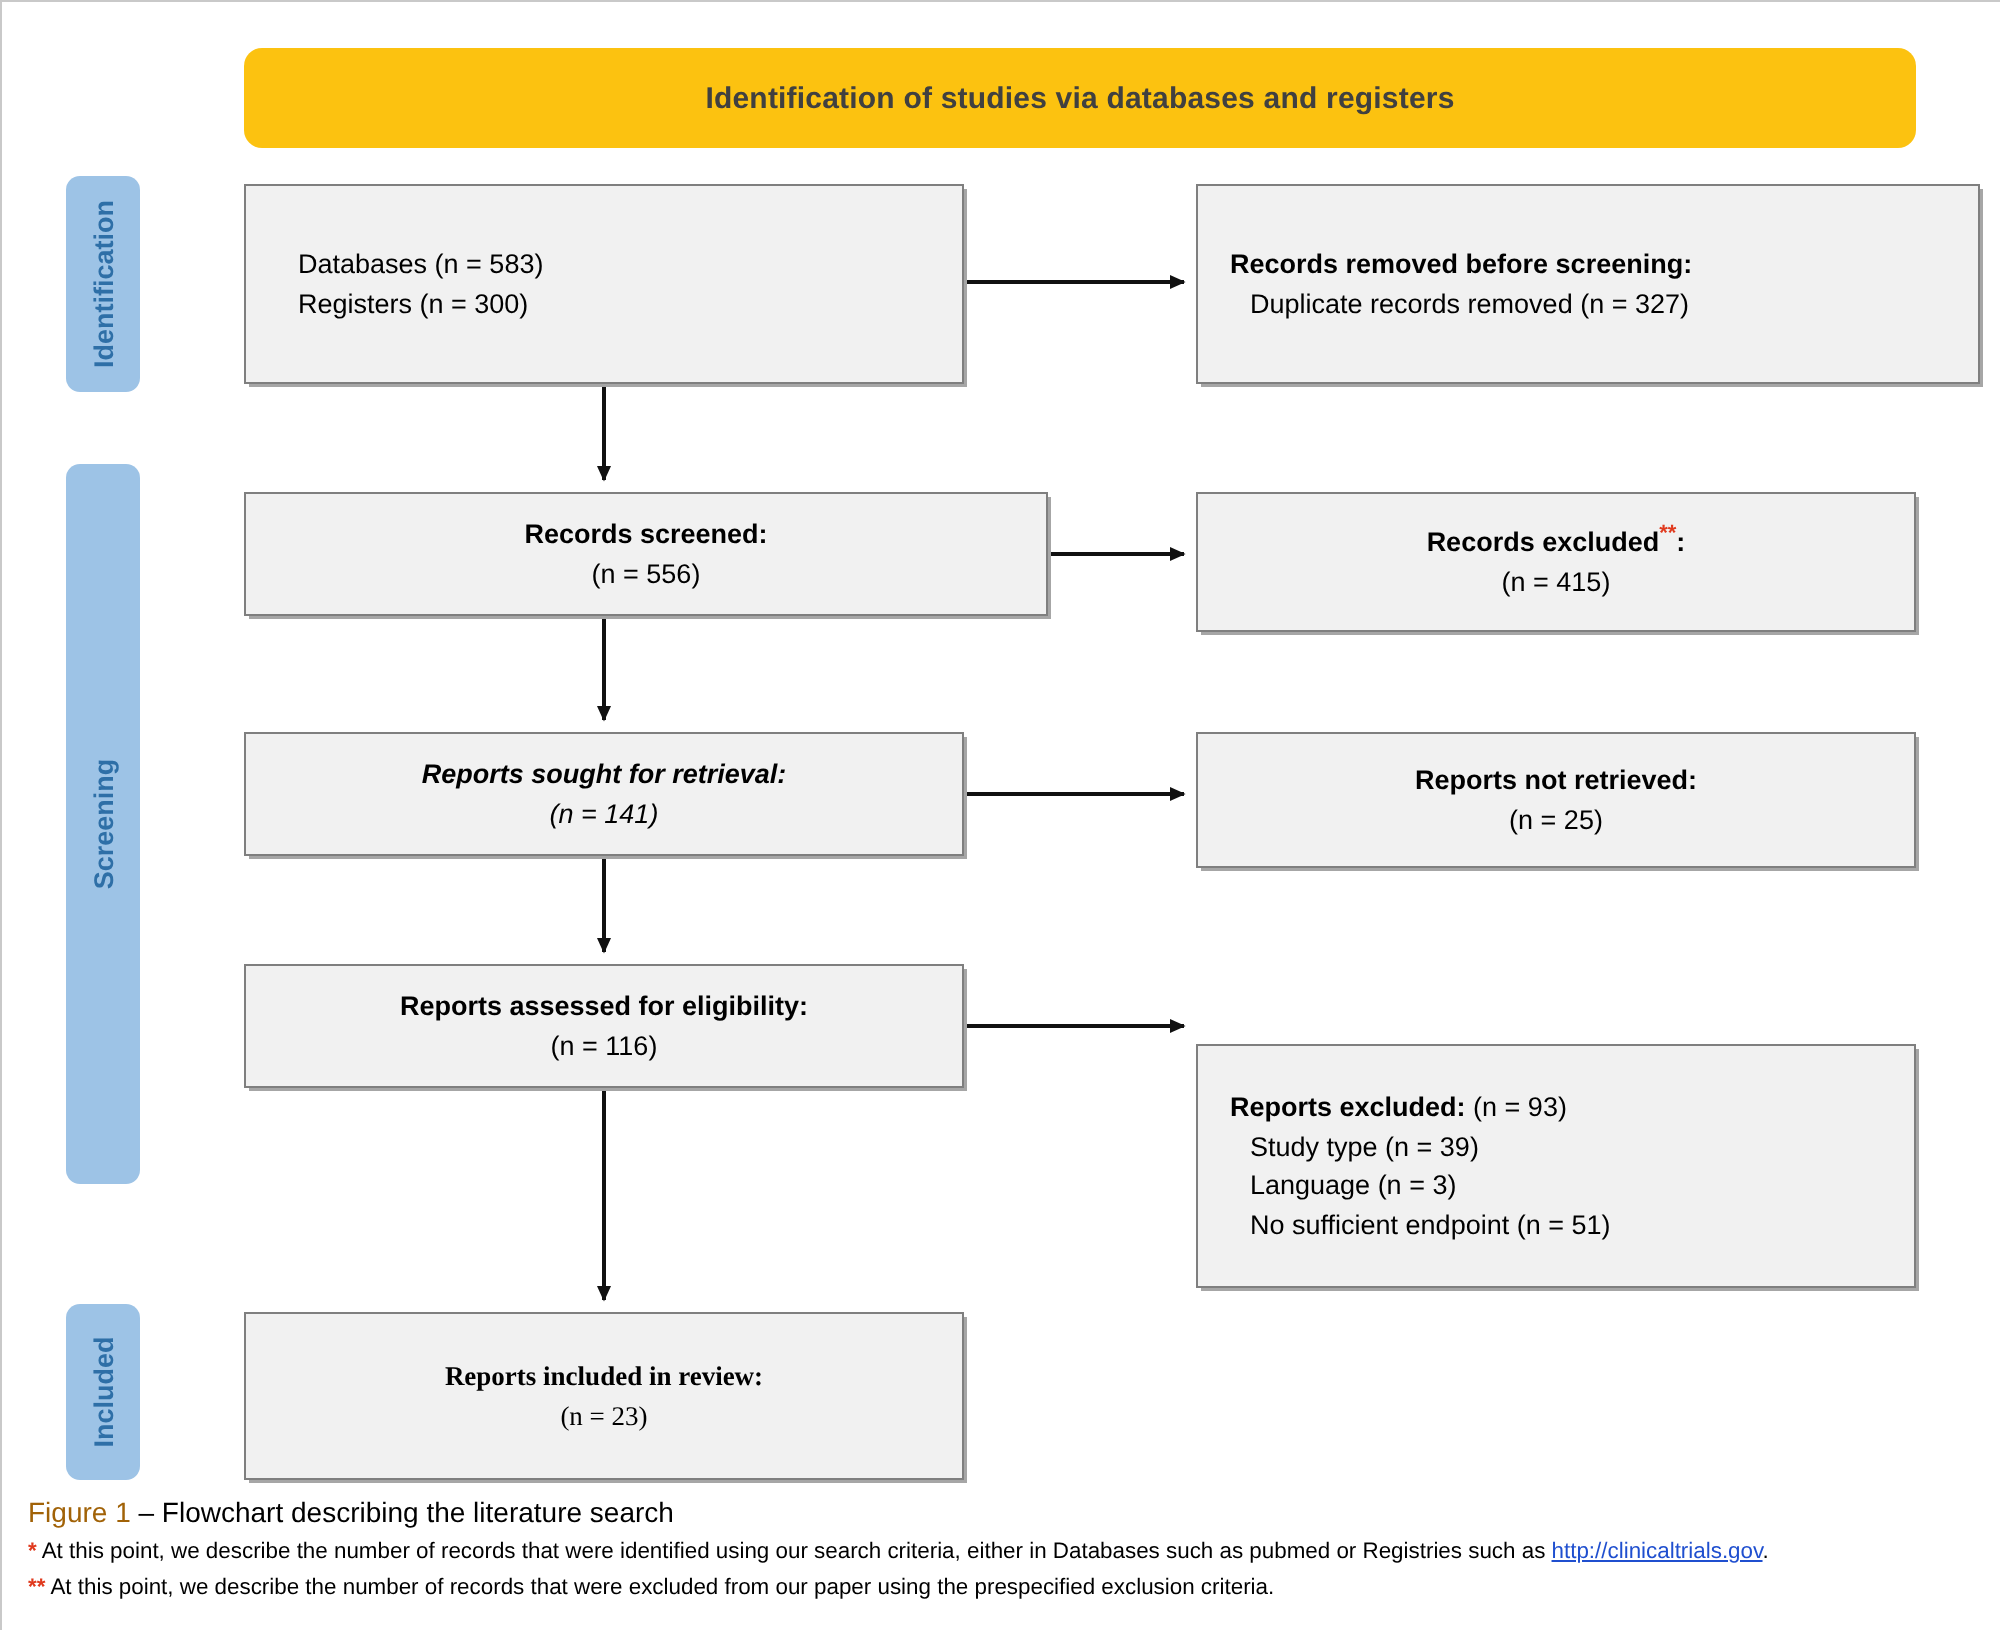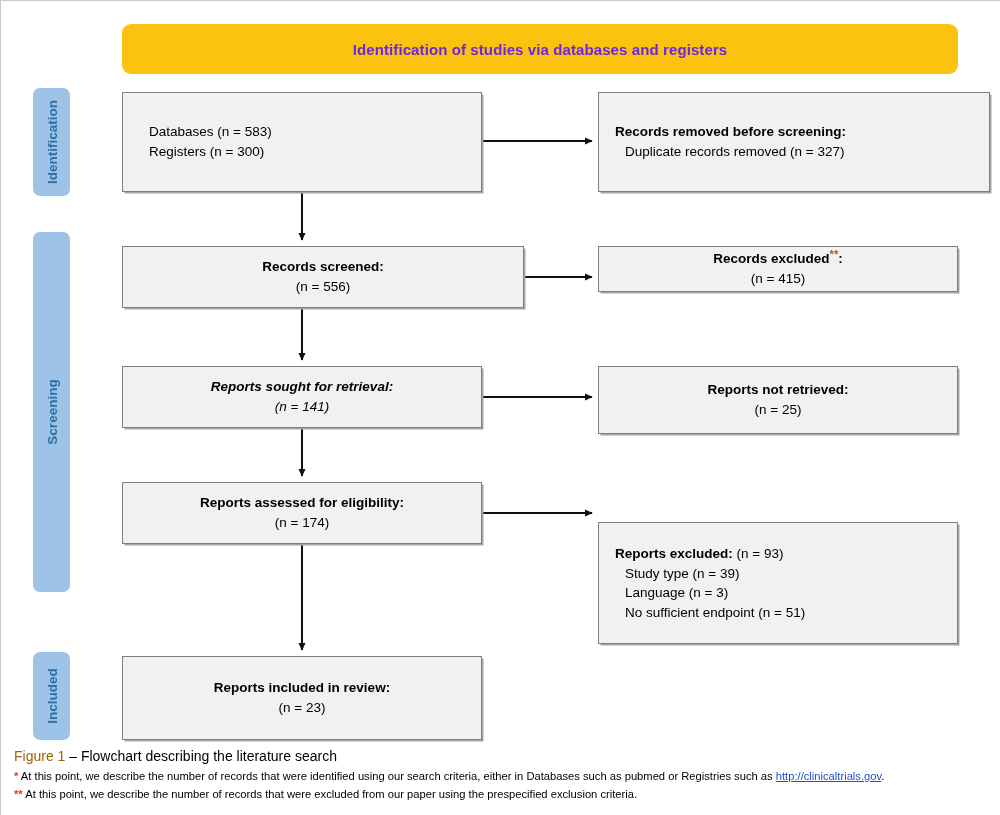--- a/index.html
+++ b/index.html
@@ -32,21 +32,21 @@
     width: 836px;
     height: 50px;
     background: #FCC210;
     border-radius: 9px;
     display: flex;
     align-items: center;
     justify-content: center;
     font-size: 15px;
     font-weight: bold;
     letter-spacing: .1px;
-    color: #6d28d9;
+    color: #404040;
   }
 
   
   .band {
     position: absolute;
     left: 33px;
     width: 37px;
     background: #9DC3E6;
     border-radius: 7px;
     color: #2E6FA7;
@@ -97,25 +97,25 @@
     font-size: 11px;
     vertical-align: super;
     line-height: 0;
   }
 
   
   .b-identified { left: 122px; top: 92px;  width: 360px; height: 100px; }
   .b-screened   { left: 122px; top: 246px; width: 402px; height: 62px;  }
   .b-sought     { left: 122px; top: 366px; width: 360px; height: 62px; font-style: italic;  }
   .b-assessed   { left: 122px; top: 482px; width: 360px; height: 62px;  }
-  .b-included   { left: 122px; top: 656px; width: 360px; height: 84px;  }
+  .b-included   { left: 122px; top: 656px; width: 360px; height: 84px; font-family: Liberation Serif, serif;  }
 
   
   .b-removed    { left: 598px; top: 92px;  width: 392px; height: 100px; }
-  .b-excluded   { left: 598px; top: 246px; width: 360px; height: 46px;  }
+  .b-excluded   { left: 598px; top: 246px; width: 360px; height: 70px;  }
   .b-notretr    { left: 598px; top: 366px; width: 360px; height: 68px;  }
   .b-repexcl    { left: 598px; top: 478px; width: 360px; height: 122px; margin-top: 44px; }
 
   
   #arrows {
     position: absolute;
     left: 0; top: 0;
     width: 1000px;
     height: 815px;
     pointer-events: none;
@@ -215,21 +215,21 @@
   <div class="box center b-sought">
     <div class="inner">
       <div class="lbl">Reports sought for retrieval:</div>
       <div>(n = 141)</div>
     </div>
   </div>
 
   <div class="box center b-assessed">
     <div class="inner">
       <div class="lbl">Reports assessed for eligibility:</div>
-      <div>(n = 174)</div>
+      <div>(n = 116)</div>
     </div>
   </div>
 
   <div class="box center b-included">
     <div class="inner">
       <div class="lbl">Reports included in review:</div>
       <div>(n = 23)</div>
     </div>
   </div>
 

